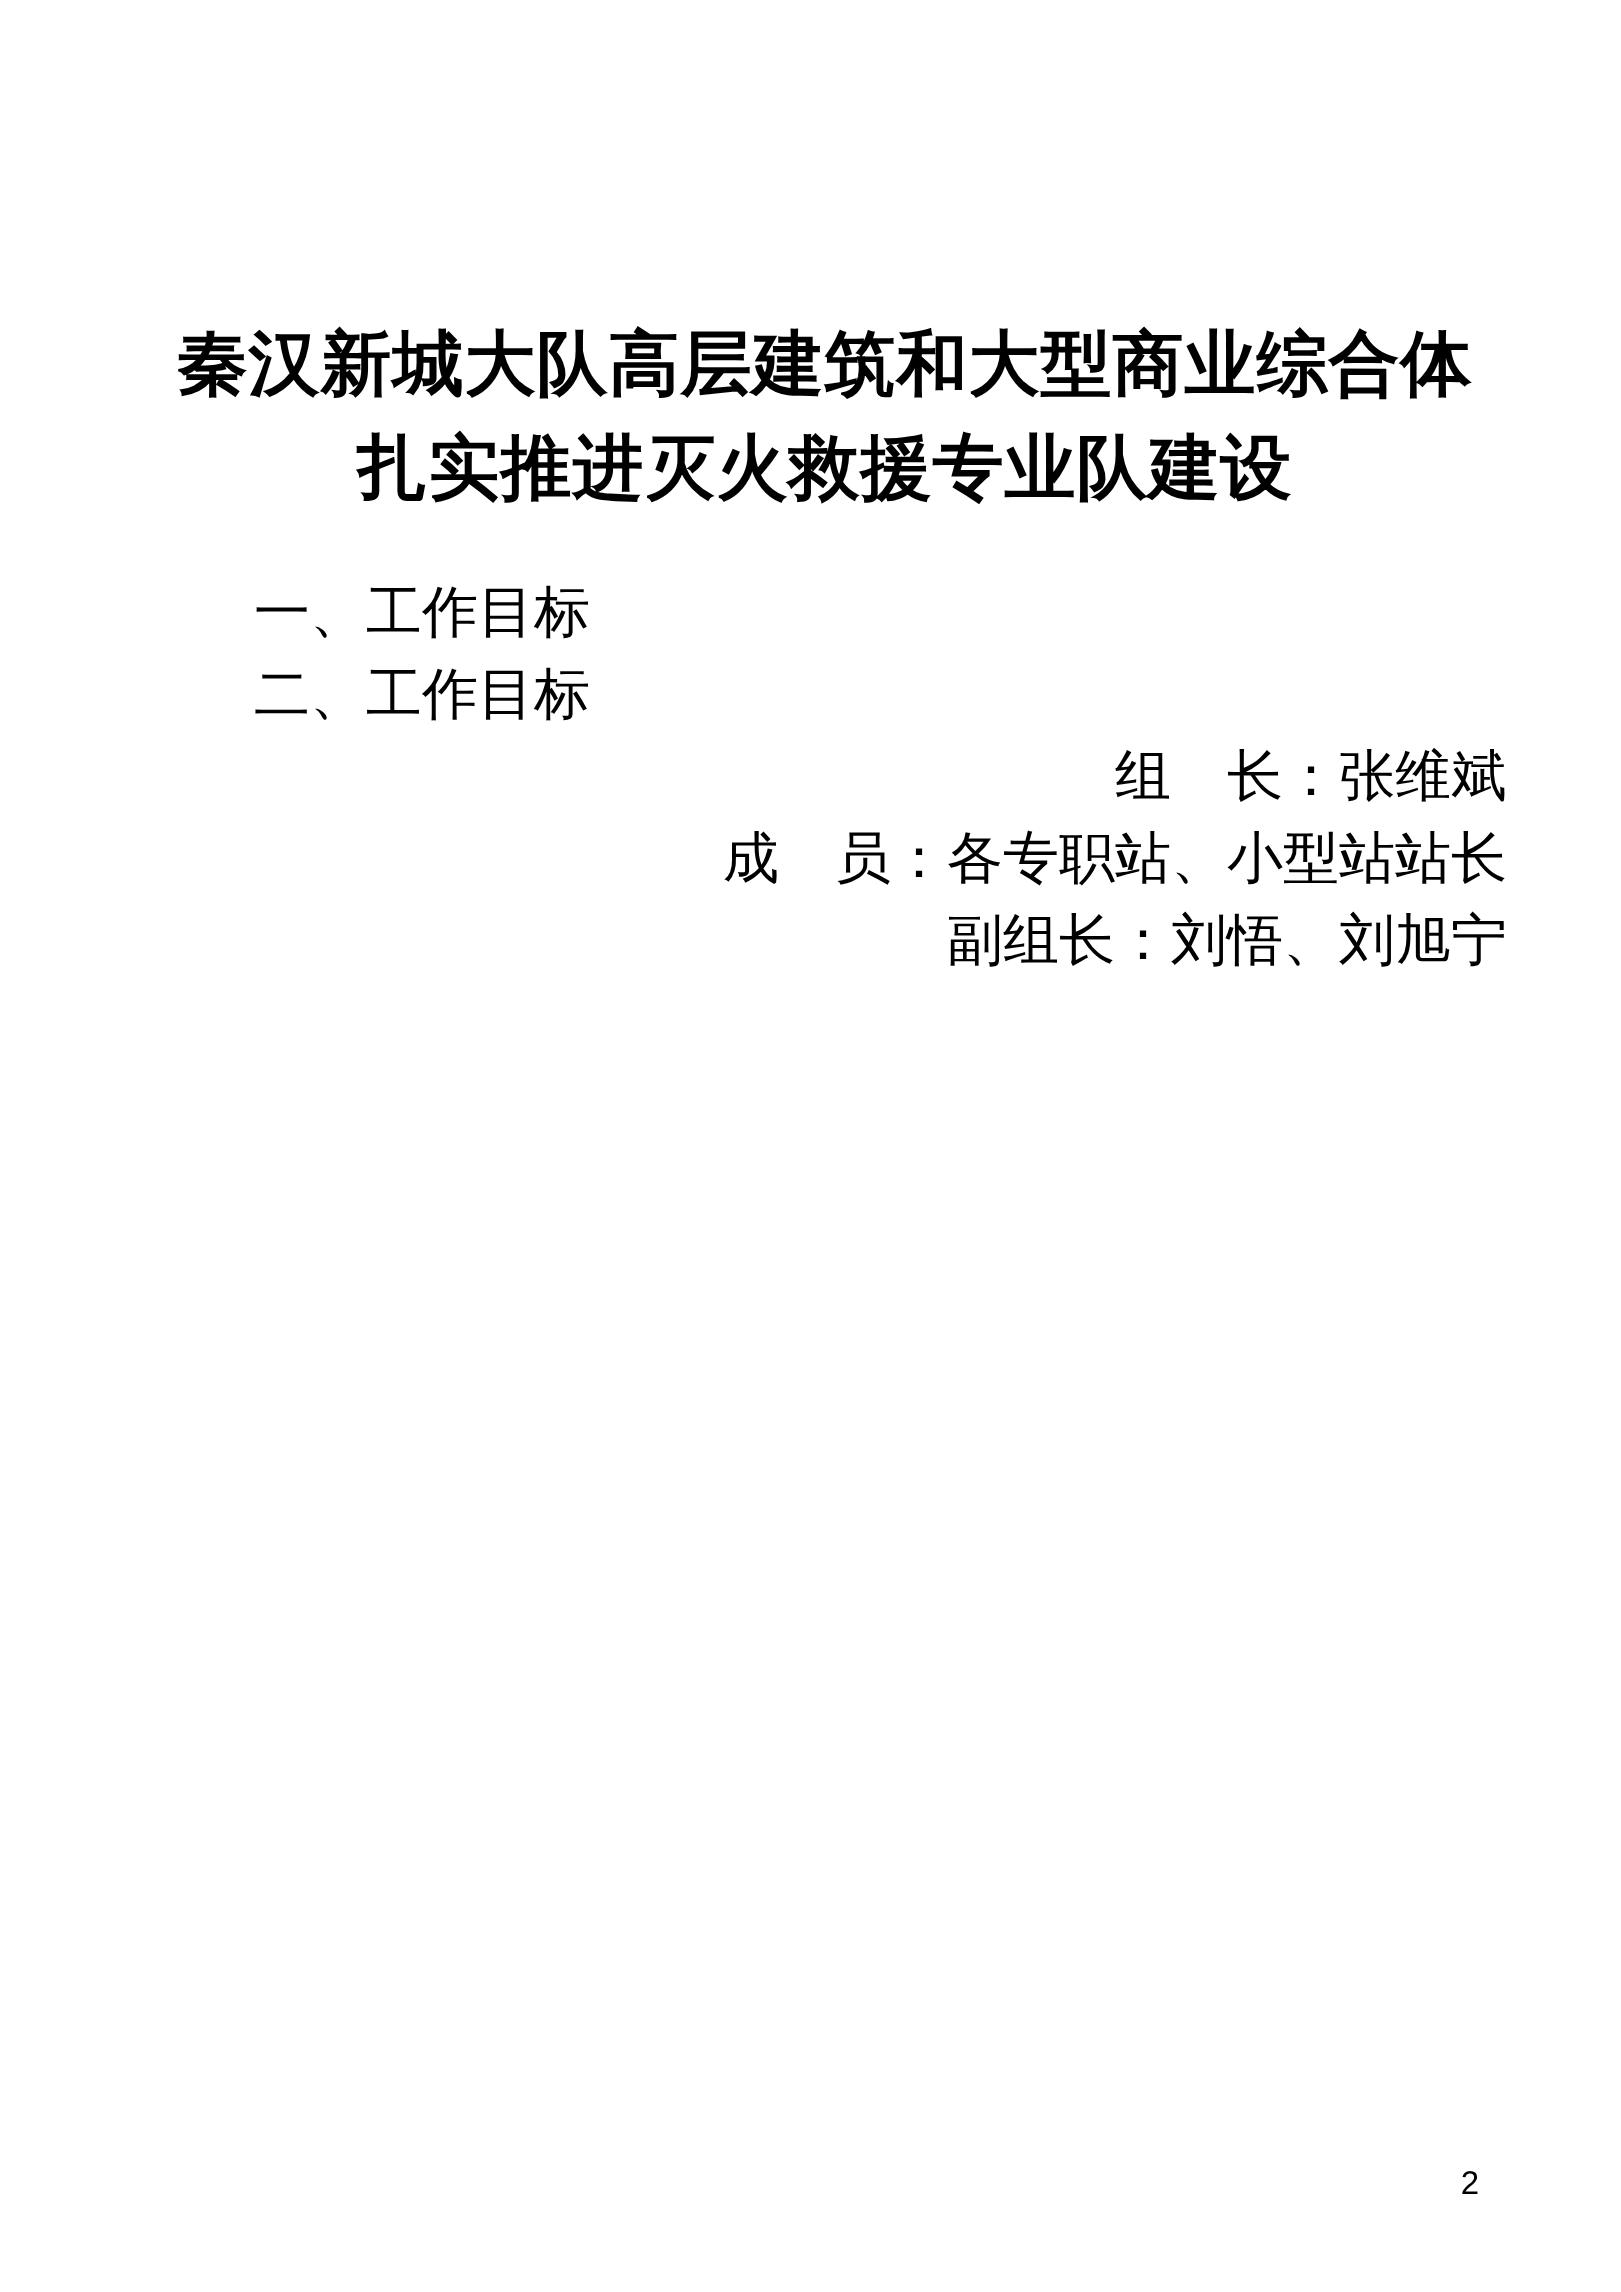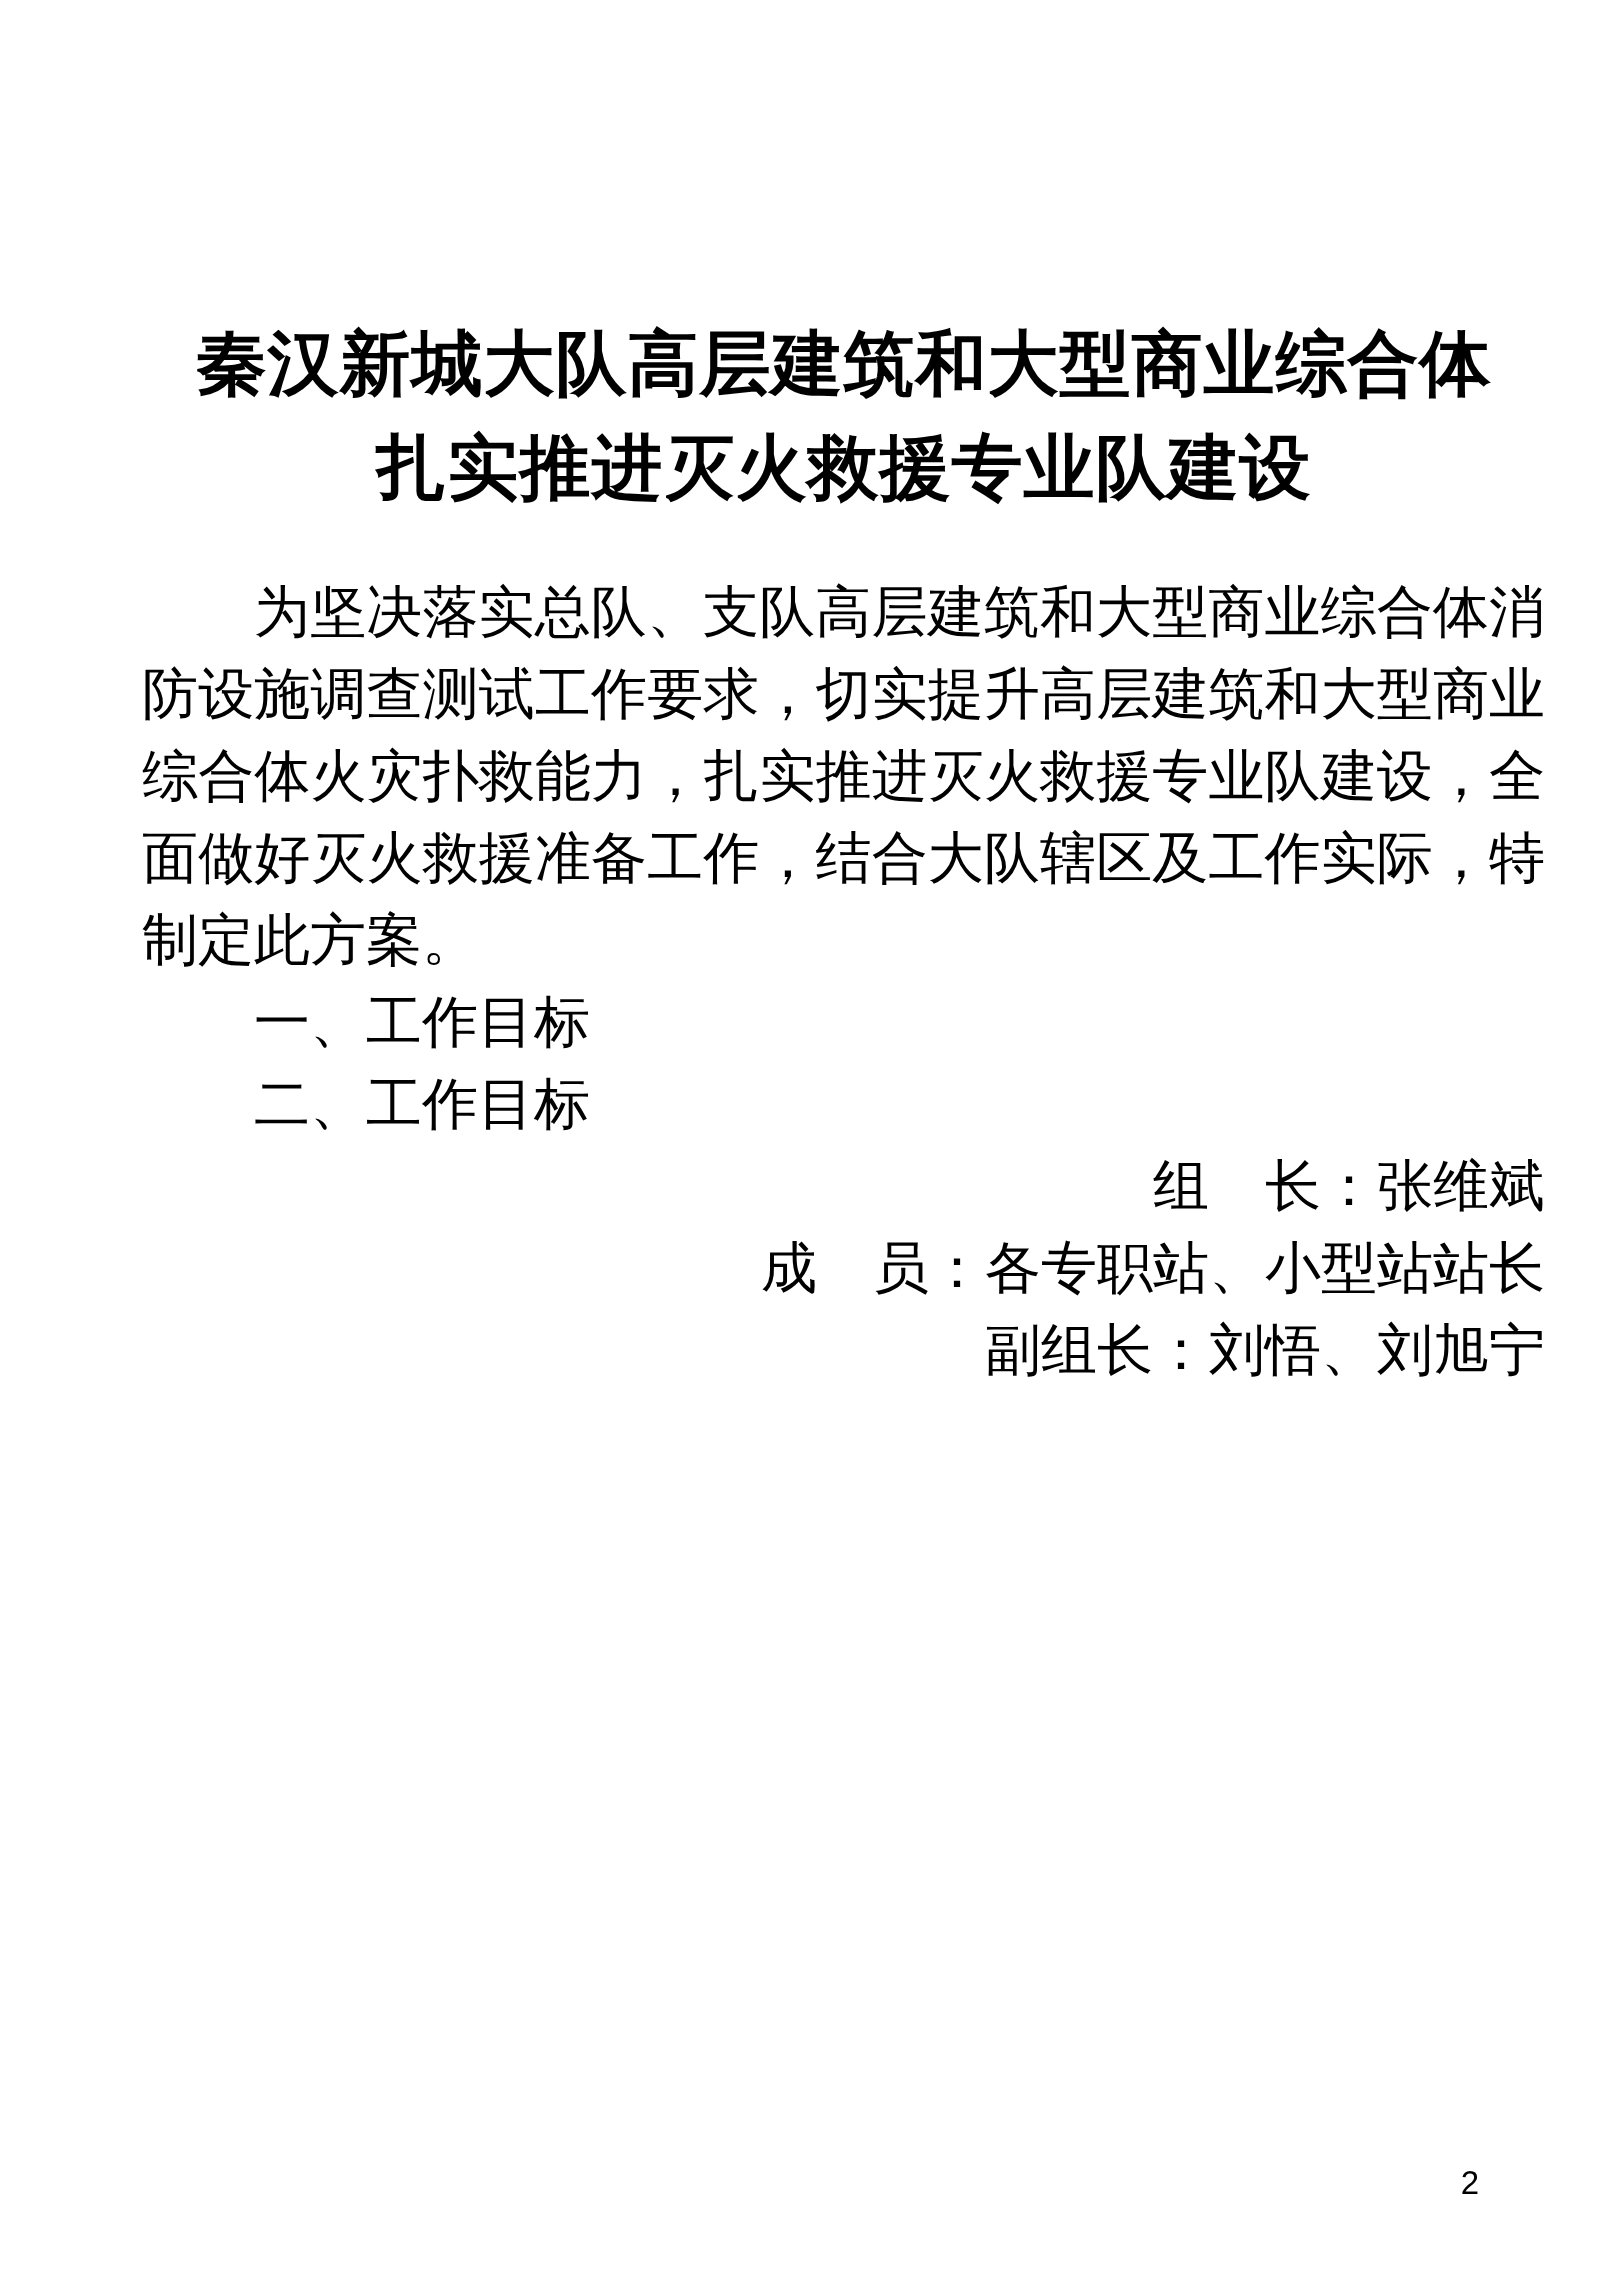--- a/index.html
+++ b/index.html
@@ -8,21 +8,21 @@
     background: #ffffff;
   }
   .page {
     position: relative;
     width: 1621px;
     height: 2293px;
     background: #ffffff;
     color: #000000;
     font-family: "Liberation Sans", sans-serif;
     box-sizing: border-box;
-    padding: 312px 76px 0 142px;
+    padding: 312px 114px 0 142px;
     overflow: hidden;
   }
   .doc-title {
     font-weight: 700;
     text-align: center;
     font-size: 71px;
     line-height: 104px;
     margin: 0 0 51px 0;
     letter-spacing: 1px;
   }
@@ -63,21 +63,20 @@
 
 <div class="page">
 
   <h1 class="doc-title">
     <span class="title-line">秦汉新城大队高层建筑和大型商业综合体</span>
     <span class="title-line">扎实推进灭火救援专业队建设</span>
   </h1>
 
   <div class="body-text">
 
-    <p class="para">为坚决落实总队、支队高层建筑和大型商业综合体消防设施调查测试工作要求，切实提升高层建筑和大型商业综合体火灾扑救能力，扎实推进灭火救援专业队建设，全面做好灭火救援准备工作，结合大队辖区及工作实际，特制定此方案。</p>
 
     <p class="heading">一、工作目标</p>
 
 
     <p class="heading">二、工作目标</p>
 
 
     <p class="roster-line">组　长：张维斌</p>
 
     <p class="roster-line">成　员：各专职站、小型站站长</p>

